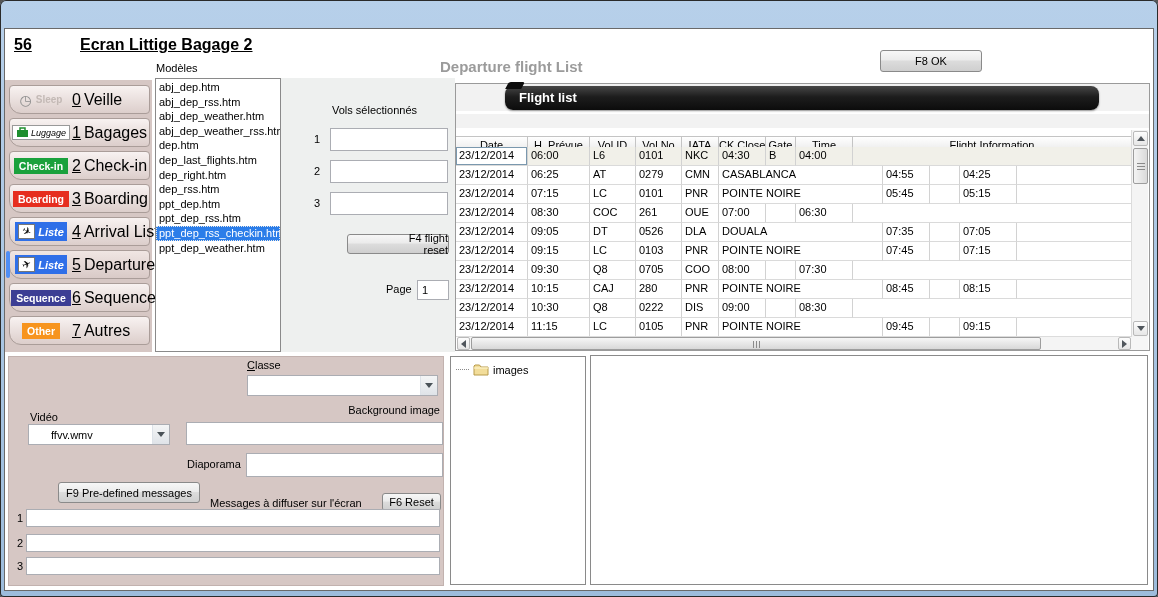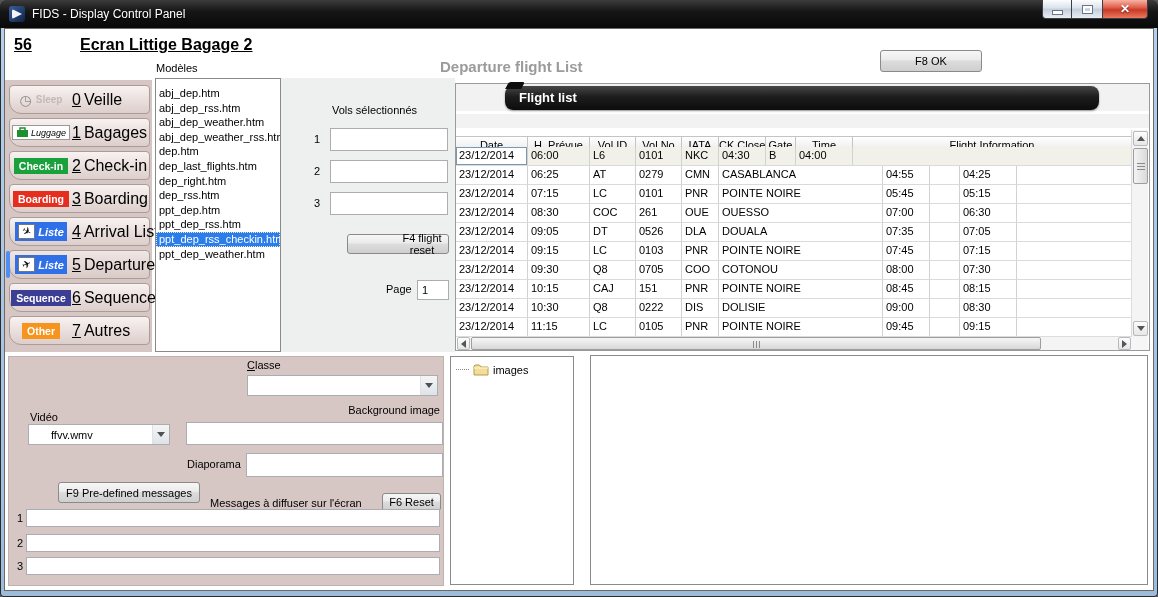--- a/index.html
+++ b/index.html
@@ -21,31 +21,31 @@
   .glyph-close { color:#fff; font-size:12px; font-weight:bold; text-shadow:0 1px 1px #7a1408; }
 
   
   .client { position:absolute; left:4px; top:28px; width:1150px; height:563px; background:#fff; border:1px solid #6a6a6a; }
 
   .abs { position:absolute; }
   .lbl { font-size:11px; color:#000; }
   .h16 { font-size:16px; font-weight:bold; color:#000;text-decoration:underline; }
 
   
-  .btn { position:absolute; background:linear-gradient(#f7f7f7,#ebebeb 45%,#dcdcdc 50%,#cfcfcf); border:1px solid #8a8a8a; border-radius:3px; font-size:11px; text-align:center; color:#000; cursor:default; display:flex; align-items:center; justify-content:center; }
+  .btn { position:absolute; background:linear-gradient(#f7f7f7,#ebebeb 45%,#dcdcdc 50%,#cfcfcf); border:1px solid #8a8a8a; border-radius:3px; font-size:11px; text-align:right; color:#000; cursor:default; display:flex; align-items:center; justify-content:center; }
 
   
   .tinput { position:absolute; background:#fff; border:1px solid #abadb3; font-size:11px; padding:1px 4px; font-family:"Liberation Sans", sans-serif; }
   .combo { position:absolute; background:#fff; border:1px solid #abadb3; font-size:11px; display:flex; align-items:center; }
   .combo .val { flex:1; padding-left:22px; }
   .combo .arrow-box { width:17px; align-self:stretch; display:flex; align-items:center; justify-content:center; border-left:1px solid #dde2e8; background:linear-gradient(#f4f5f6,#dfe3e8); }
   .tri-down { width:0; height:0; border-left:4px solid transparent; border-right:4px solid transparent; border-top:5px solid #4a5258; }
 
   
-  .listbox { position:absolute; left:155px; top:78px; width:126px; height:274px; background:#fff; border:1px solid #8a8a8a; overflow:hidden; padding-top:7px; }
+  .listbox { position:absolute; left:155px; top:78px; width:126px; height:274px; background:#fff; border:1px solid #8a8a8a; overflow:hidden; padding-top:1px; }
   .lb-item { font-size:11px; line-height:14.6px; padding:0 3px; white-space:nowrap; overflow:hidden; color:#000; }
   .lb-item.selected { background:#2b7de9; color:#fff; outline:1px dotted #e8e8e8; outline-offset:-1px; }
 
   .mid-panel { position:absolute; left:281px; top:78px; width:174px; height:274px; background:#eef0ef; }
 
   
   .sidebar { position:absolute; left:5px; top:80px; width:147px; height:272px; background:#d6c7c4; padding-top:5px; }
   .tab { position:relative; display:flex; align-items:center; height:29px; margin:0 2px 4px 4px; background:linear-gradient(#f8f2f1,#dccecb); border:1px solid #aa9d99; border-radius:4px 4px 4px 12px; }
   .tab.sel { background:linear-gradient(#f0e6e3,#d9cac7); }
   .tab.sel::before { content:''; position:absolute; left:-4px; top:0; bottom:0; width:4px; background:#4f8ef5; border-radius:2px; }
@@ -92,48 +92,33 @@
   .v-thumb::after { content:''; position:absolute; left:3px; top:14px; width:8px; height:1px; background:#8a8a8a; box-shadow:0 3px 0 #8a8a8a, 0 6px 0 #8a8a8a; }
   .hscroll { position:absolute; left:1px; top:252px; width:674px; height:14px; background:#f4f4f4; border-top:1px solid #dcdcdc; }
   .hscroll .left { top:0; left:0; width:13px; height:13px; }
   .hscroll .right { top:0; left:auto; right:0; width:13px; height:13px; }
   .h-thumb { position:absolute; left:14px; top:0; width:570px; height:13px; background:linear-gradient(#f6f6f6,#d8d8d8); border:1px solid #9d9d9d; border-radius:2px; }
   .h-thumb::after { content:''; position:absolute; top:3px; left:50%; width:1px; height:7px; background:#8a8a8a; box-shadow:-3px 0 0 #8a8a8a, 3px 0 0 #8a8a8a; }
   .sb-corner { position:absolute; right:1px; top:253px; width:17px; height:13px; background:#f6f6f6; }
 
   
   .pink-panel { position:absolute; left:8px; top:356px; width:436px; height:230px; background:#d6c7c4; border:1px solid #c2b2af; }
-  .tree-panel { position:absolute; left:450px; top:356px; width:124px; height:229px; background:#fff; border:1px solid #8a8a8a; }
+  .tree-panel { position:absolute; left:450px; top:356px; width:136px; height:229px; background:#fff; border:1px solid #8a8a8a; }
   .right-panel { position:absolute; left:590px; top:355px; width:558px; height:230px; background:#fff; border:1px solid #8a8a8a; }
   .tree-row { display:flex; align-items:center; gap:4px; padding:6px 0 0 5px; }
   .tree-dots { width:13px; border-top:1px dotted #8a8a8a; }
   .tree-label { font-size:11px; }
 
   .departure-title { position:absolute; left:440px; top:58px; font-size:15px; font-weight:bold; color:#9b9b9b; }
 </style>
 </head>
 <body>
 
 <div class="window">
 
-  <div class="titlebar">
-    <span class="app-icon"></span>
-    <span class="title-text">FIDS - Display Control Panel</span>
-    <div class="win-buttons">
-      <div class="wb min">
-          <span class="glyph-min"></span>
-        </div>
-      <div class="wb max">
-          <span class="glyph-max"></span>
-        </div>
-      <div class="wb close">
-          <span class="glyph-close">✕</span>
-        </div>
-    </div>
-  </div>
 
   <div class="client"></div>
 
   <div class="abs h16" style="left:14px;top:36px;">56</div>
   <div class="abs h16" style="left:80px;top:36px;">Ecran Littige Bagage 2</div>
   <div class="departure-title">Departure flight List</div>
   <div class="btn" style="left:880px;top:50px;width:102px;height:22px;">F8 OK</div>
 
   <div class="sidebar">
       <div class="tab">
@@ -285,21 +270,20 @@
           <div class="td c7"></div>
           <div class="td c8">05:15</div>
           <div class="td c9"></div>
         </div>
         <div class="tr">
           <div class="td c0">23/12/2014</div>
           <div class="td c1">08:30</div>
           <div class="td c2">COC</div>
           <div class="td c3">261</div>
           <div class="td c4">OUE</div>
-          <div class="td c5">OUESSO</div>
           <div class="td c6">07:00</div>
           <div class="td c7"></div>
           <div class="td c8">06:30</div>
           <div class="td c9"></div>
         </div>
         <div class="tr">
           <div class="td c0">23/12/2014</div>
           <div class="td c1">09:05</div>
           <div class="td c2">DT</div>
           <div class="td c3">0526</div>
@@ -321,45 +305,43 @@
           <div class="td c7"></div>
           <div class="td c8">07:15</div>
           <div class="td c9"></div>
         </div>
         <div class="tr">
           <div class="td c0">23/12/2014</div>
           <div class="td c1">09:30</div>
           <div class="td c2">Q8</div>
           <div class="td c3">0705</div>
           <div class="td c4">COO</div>
-          <div class="td c5">COTONOU</div>
           <div class="td c6">08:00</div>
           <div class="td c7"></div>
           <div class="td c8">07:30</div>
           <div class="td c9"></div>
         </div>
         <div class="tr">
           <div class="td c0">23/12/2014</div>
           <div class="td c1">10:15</div>
           <div class="td c2">CAJ</div>
-          <div class="td c3">151</div>
+          <div class="td c3">280</div>
           <div class="td c4">PNR</div>
           <div class="td c5">POINTE NOIRE</div>
           <div class="td c6">08:45</div>
           <div class="td c7"></div>
           <div class="td c8">08:15</div>
           <div class="td c9"></div>
         </div>
         <div class="tr">
           <div class="td c0">23/12/2014</div>
           <div class="td c1">10:30</div>
           <div class="td c2">Q8</div>
           <div class="td c3">0222</div>
           <div class="td c4">DIS</div>
-          <div class="td c5">DOLISIE</div>
           <div class="td c6">09:00</div>
           <div class="td c7"></div>
           <div class="td c8">08:30</div>
           <div class="td c9"></div>
         </div>
         <div class="tr">
           <div class="td c0">23/12/2014</div>
           <div class="td c1">11:15</div>
           <div class="td c2">LC</div>
           <div class="td c3">0105</div>

